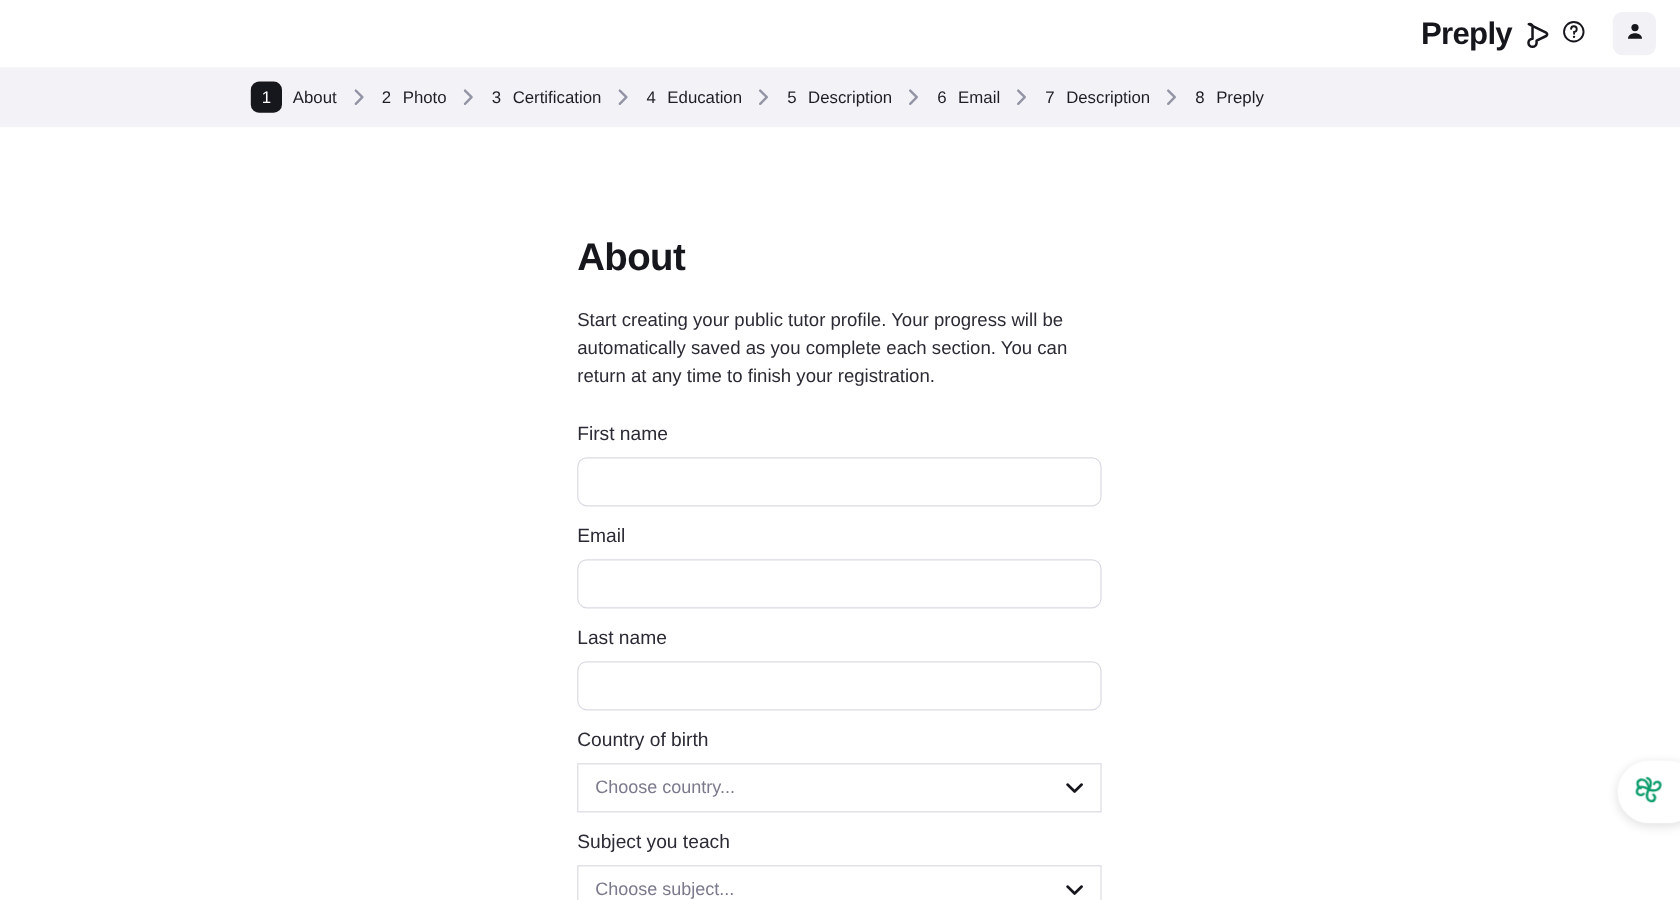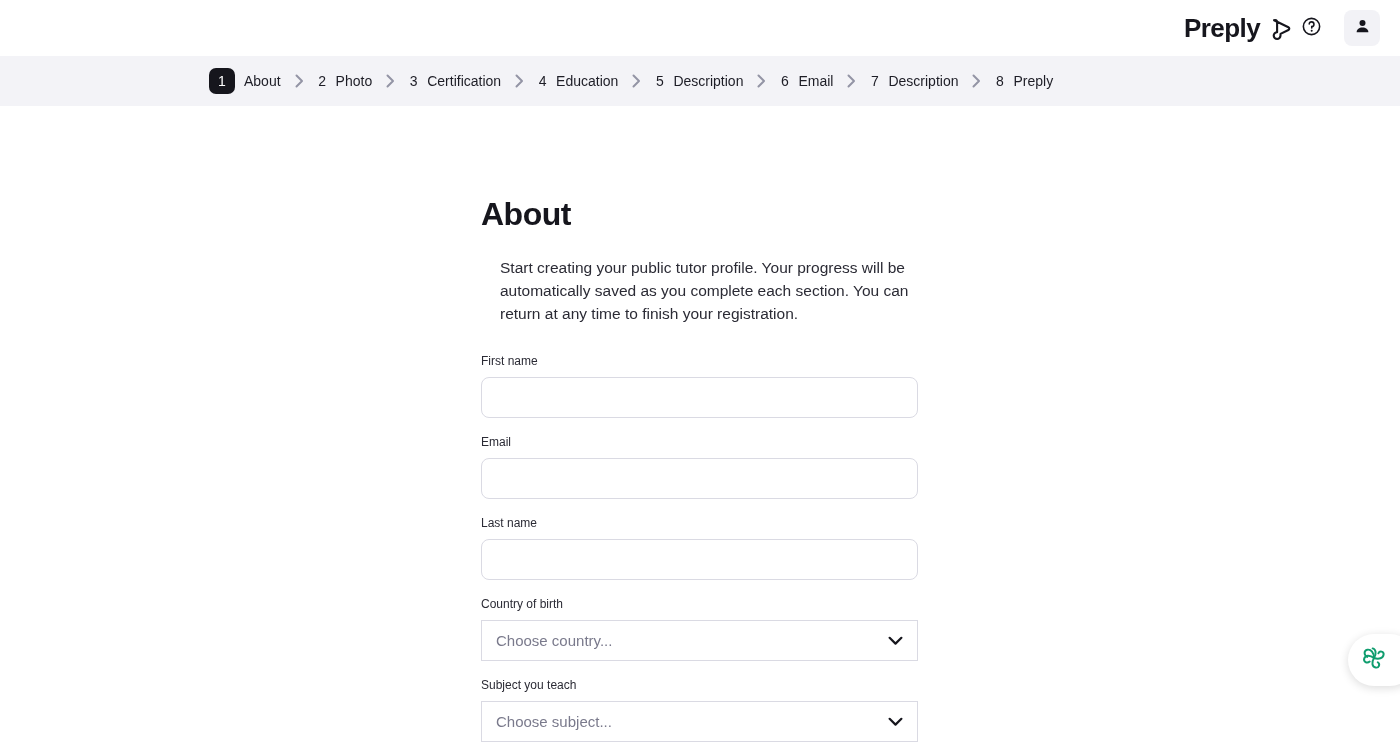--- a/index.html
+++ b/index.html
@@ -128,29 +128,28 @@
     letter-spacing: -0.5px;
     color: #16161d;
     margin-bottom: 23px;
   }
   .page-desc {
     font-size: 15.5px;
     line-height: 23px;
     color: #2b2b35;
     margin-bottom: 29px;
     width: 420px;
-    margin-left: 19px;
   }
 
   .field {
     margin-bottom: 17px;
   }
   .field-label {
     display: block;
-    font-size: 12px;
+    font-size: 16px;
     color: #2b2b35;
     margin-bottom: 9px;
   }
   .text-input {
     width: 437px;
     height: 41px;
     border: 1px solid #dadae3;
     border-radius: 8px;
     background: #ffffff;
     padding: 0 14px;

